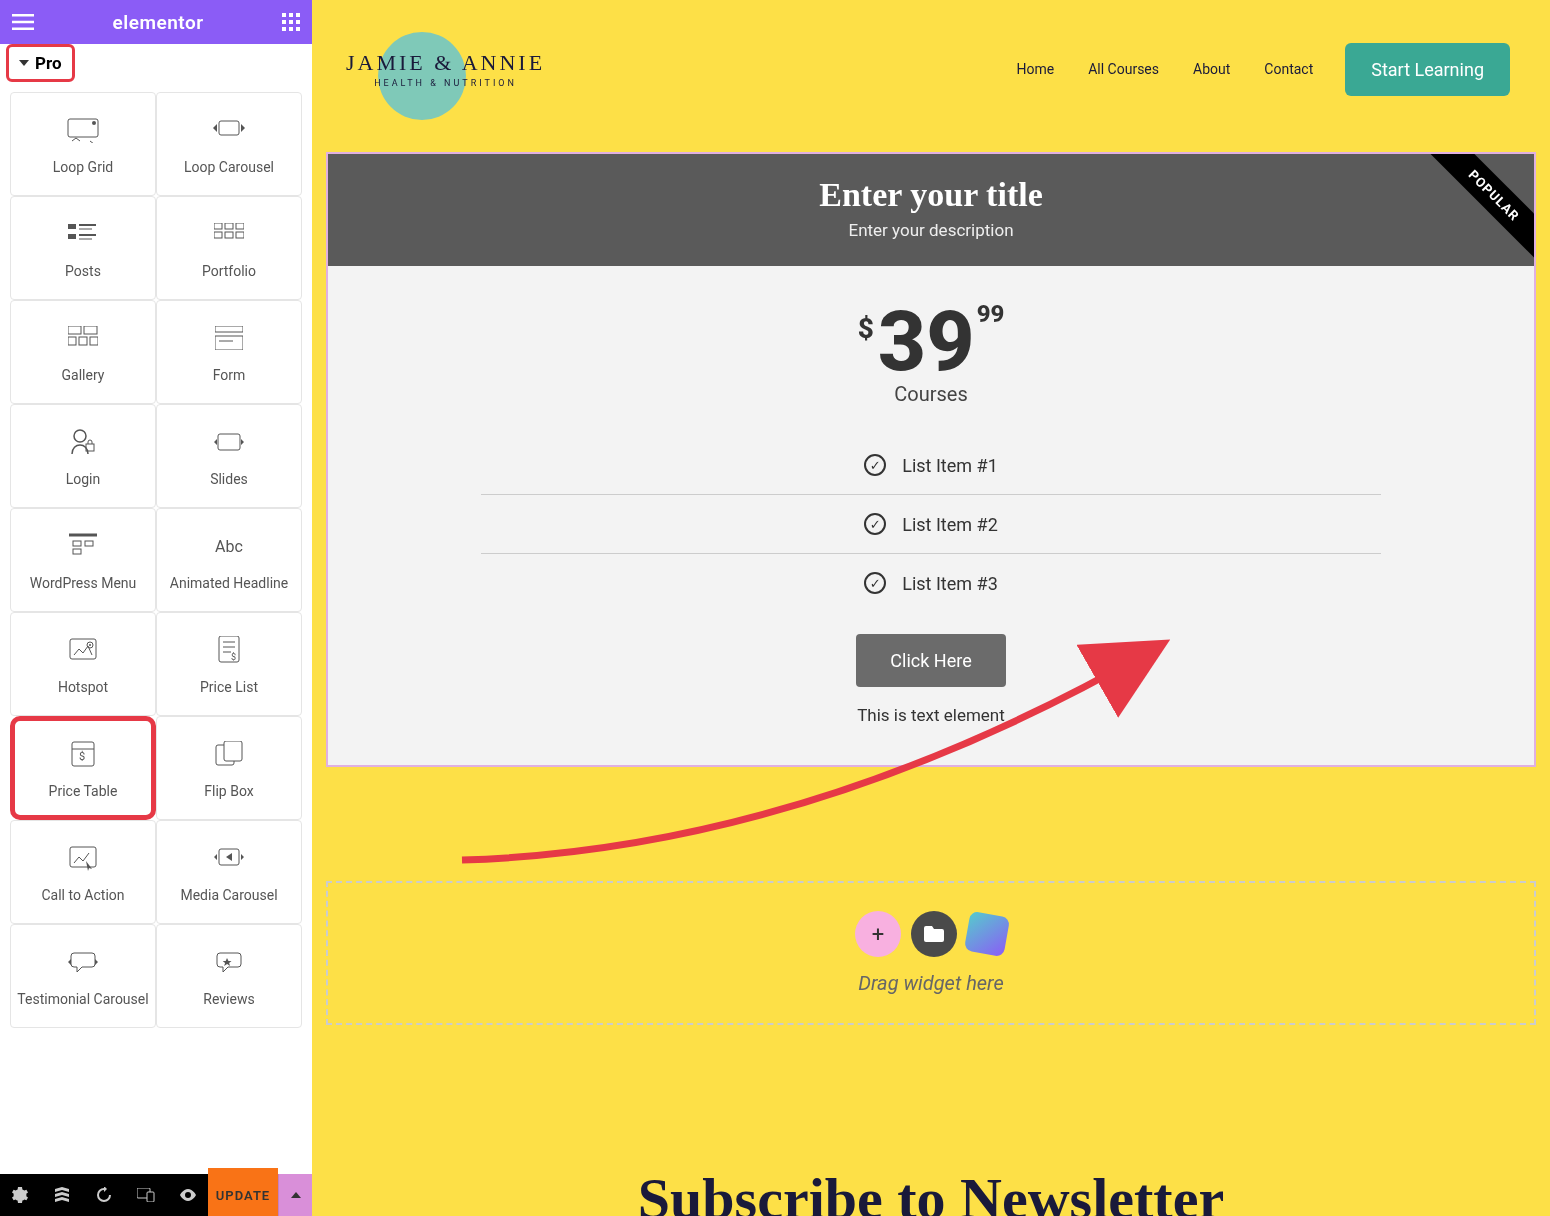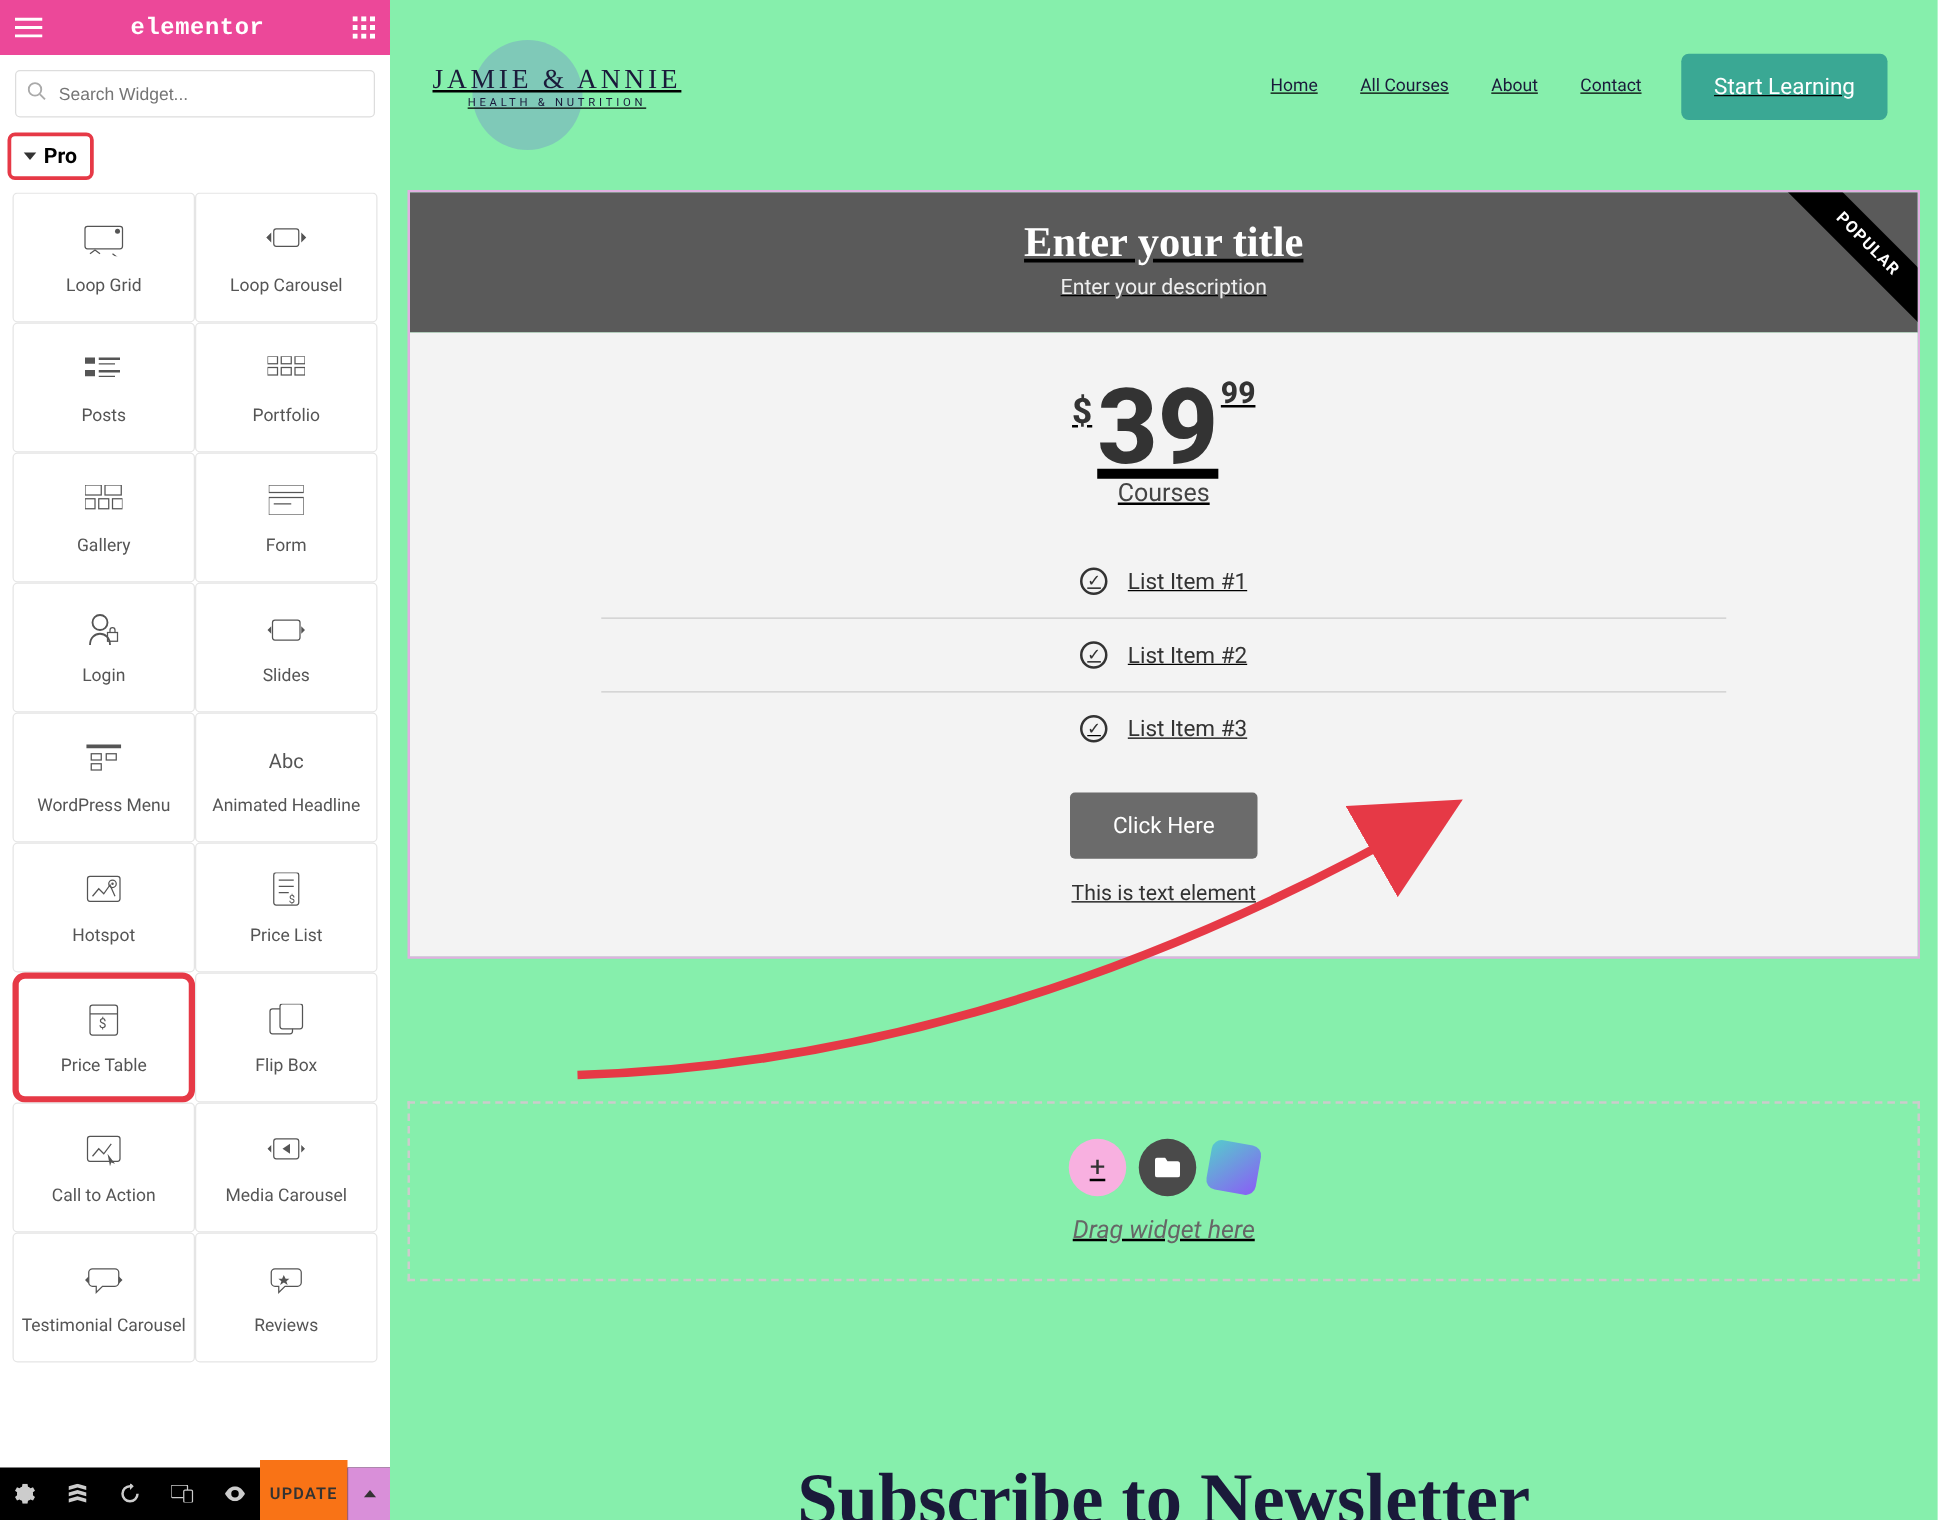--- a/index.html
+++ b/index.html
@@ -1,19 +1,19 @@
 <!DOCTYPE html>
 <html><head>
 <meta charset="utf-8">
 <style>
 * { box-sizing: border-box; margin: 0; padding: 0; }
 body { font-family: -apple-system, BlinkMacSystemFont, "Segoe UI", Roboto, Arial, sans-serif; background: #fff; overflow: hidden; }
 .app { display: flex; height: 1216px; width: 1550px; }
 .sidebar { width: 312px; background: #fff; display: flex; flex-direction: column; position: relative; }
-.sidebar-header { background: #ec4899; height: 44px; display: flex; align-items: center; justify-content: space-between; padding: 0 12px; font-family: Liberation Mono, monospace; }
+.sidebar-header { background: #8b5cf6; height: 44px; display: flex; align-items: center; justify-content: space-between; padding: 0 12px; }
 .hamburger { cursor: pointer; }
 .hamburger svg, .apps-grid svg { display: block; }
 .logo-text { color: #fff; font-size: 19px; font-weight: 600; letter-spacing: 0.5px; }
 .apps-grid { cursor: pointer; }
 .search-wrap { padding: 12px; }
 .search-box { position: relative; }
 .search-box input { width: 100%; height: 38px; border: 1px solid #ddd; border-radius: 4px; padding: 0 10px 0 34px; font-size: 14px; color: #555; }
 .search-icon-wrap { position: absolute; left: 10px; top: 50%; transform: translateY(-50%); color: #aaa; }
 .category-row { padding: 0 6px 10px; }
 .category-chip { display: inline-flex; align-items: center; gap: 6px; border: 3px solid #e63946; border-radius: 6px; padding: 6px 10px; background: #fff; font-weight: 700; font-size: 17px; cursor: pointer; }
@@ -23,21 +23,21 @@
 .widget-card { border: 1px solid #e5e5e5; border-radius: 4px; height: 104px; display: flex; flex-direction: column; align-items: center; justify-content: center; gap: 12px; cursor: grab; background: #fff; }
 .widget-card.highlighted { border: 5px solid #e63946; border-radius: 10px; }
 .widget-icon { color: #555; height: 34px; display: flex; align-items: center; justify-content: center; }
 .widget-label { font-size: 14px; color: #555; text-align: center; }
 .sidebar-footer { height: 42px; background: #000; display: flex; align-items: center; }
 .footer-icons { display: flex; gap: 2px; }
 .footer-btn { width: 40px; height: 42px; display: flex; align-items: center; justify-content: center; color: #ccc; cursor: pointer; }
 .update-btn { flex: 1; background: #f97316; color: #333; font-size: 13px; font-weight: 600; letter-spacing: 1px; height: 54px; display: flex; align-items: center; justify-content: center; cursor: pointer; }
 .update-caret { width: 34px; height: 42px; background: #d98fd9; display: flex; align-items: center; justify-content: center; cursor: pointer; border-left: 1px solid rgba(0,0,0,0.1); }
 .collapse-tab { position: absolute; right: -14px; top: 600px; width: 14px; height: 40px; background: #fff; border: 1px solid #ddd; border-left: none; border-radius: 0 4px 4px 0; display: flex; align-items: center; justify-content: center; cursor: pointer; font-size: 11px; color: #666; }
-.canvas { flex: 1; background: #86efac; position: relative; overflow: hidden; text-decoration: underline; }
+.canvas { flex: 1; background: #fde047; position: relative; overflow: hidden; }
 .site-header { height: 138px; display: flex; align-items: center; padding: 0 40px 0 24px; justify-content: space-between; }
 .site-logo { display: flex; align-items: center; position: relative; }
 .logo-circle { width: 88px; height: 88px; background: #7fc9b8; border-radius: 50%; position: absolute; left: 42px; top: -18px; z-index: 0; }
 .logo-stack { position: relative; z-index: 1; margin-left: 10px; }
 .logo-main { font-family: Georgia, serif; font-size: 22px; letter-spacing: 3px; color: #1a1a3a; font-weight: 500; }
 .logo-sub { font-size: 9px; letter-spacing: 3px; color: #1a1a3a; text-align: center; margin-top: 2px; }
 .nav-wrap { display: flex; align-items: center; gap: 32px; }
 .nav-links { display: flex; gap: 34px; }
 .nav-link { font-size: 14px; color: #1a1a3a; cursor: pointer; }
 .cta-btn { background: #3aa894; color: #fff; padding: 16px 26px; border-radius: 6px; font-size: 18px; cursor: pointer; }
@@ -92,31 +92,20 @@
             <rect y="7" width="4" height="4" fill="#fff"></rect>
             <rect x="7" y="7" width="4" height="4" fill="#fff"></rect>
             <rect x="14" y="7" width="4" height="4" fill="#fff"></rect>
             <rect y="14" width="4" height="4" fill="#fff"></rect>
             <rect x="7" y="14" width="4" height="4" fill="#fff"></rect>
             <rect x="14" y="14" width="4" height="4" fill="#fff"></rect>
           </svg>
       </div>
     </div>
 
-    <div class="search-wrap">
-      <div class="search-box">
-        <span class="search-icon-wrap">
-          <svg width="15" height="15" viewBox="0 0 15 15">
-              <circle cx="6" cy="6" r="5" stroke="#aaa" stroke-width="1.5" fill="none"></circle>
-              <line x1="10" y1="10" x2="14" y2="14" stroke="#aaa" stroke-width="1.5"></line>
-            </svg>
-        </span>
-        <input type="text" placeholder="Search Widget..." style="">
-      </div>
-    </div>
 
     <div class="category-row">
       <div class="category-chip">
         <span class="caret-down"></span>
         <span>Pro</span>
       </div>
     </div>
 
     <div class="widget-scroll">
       <div class="widget-grid" id="widget-grid">

